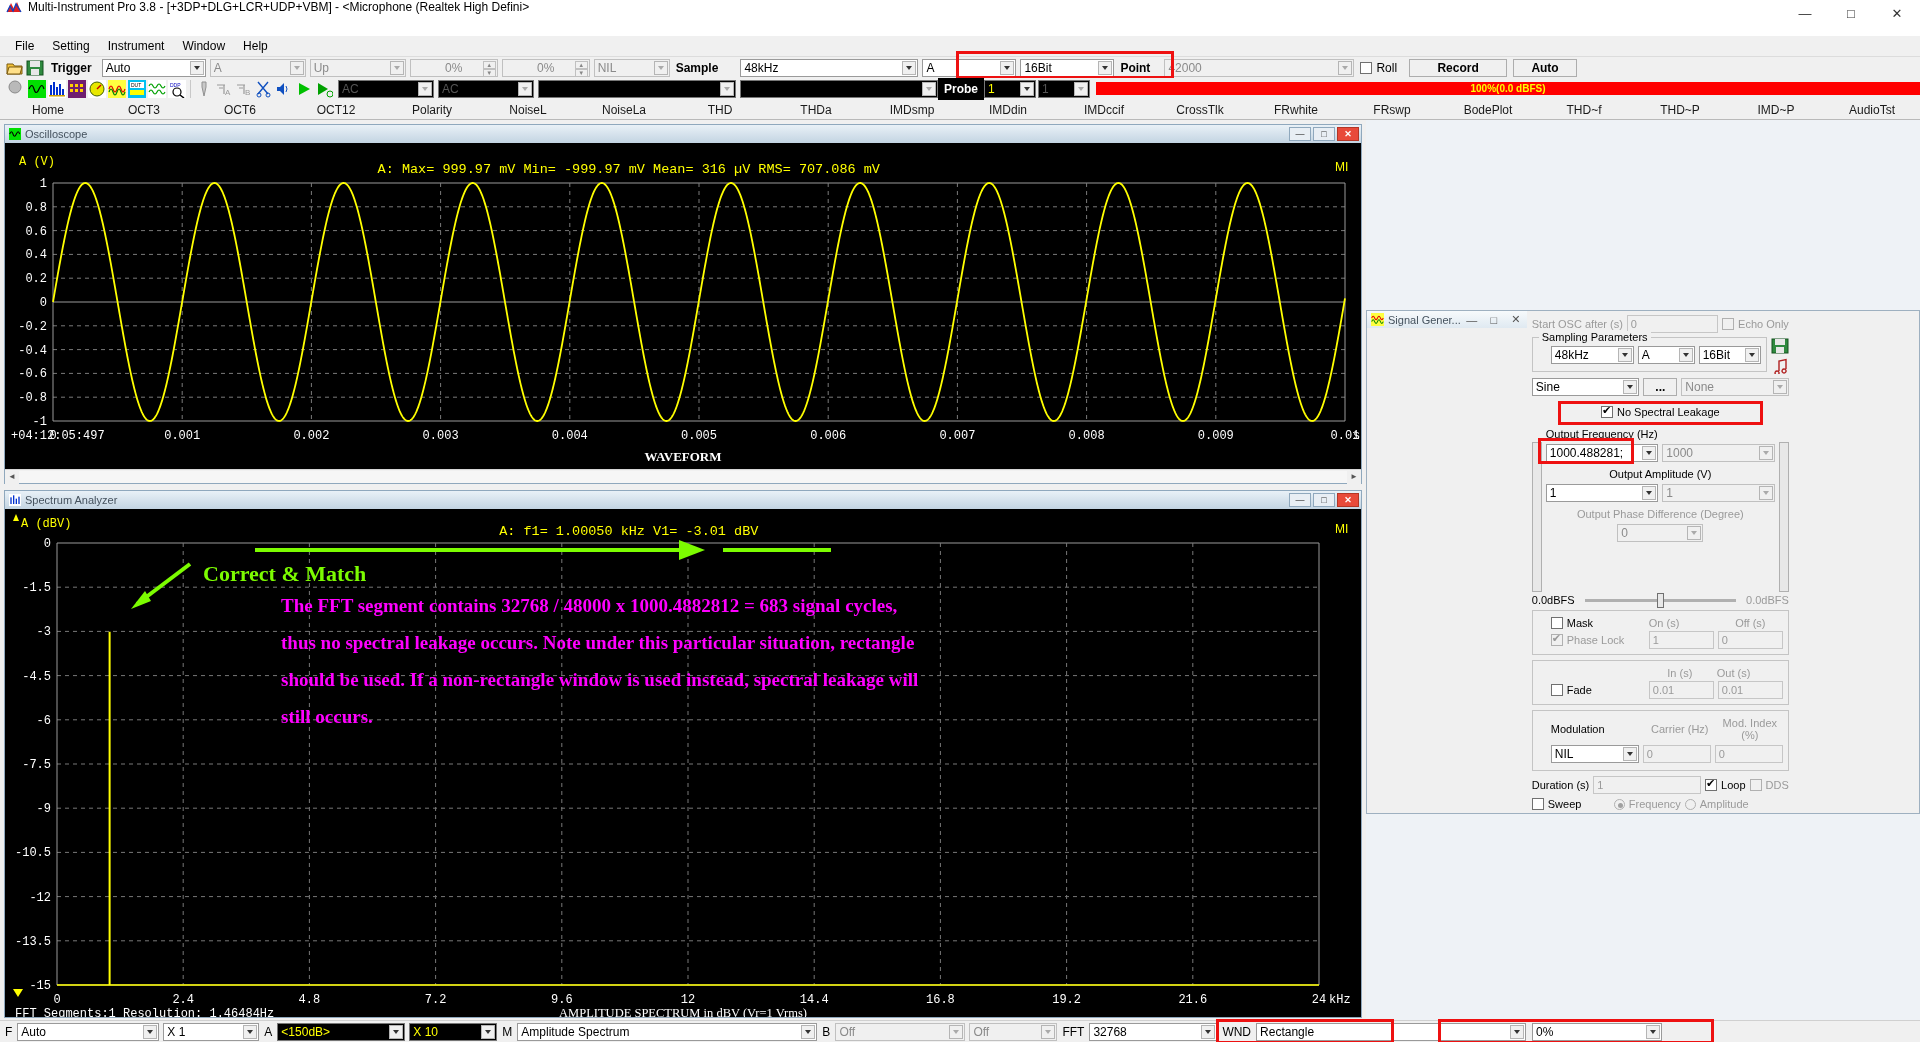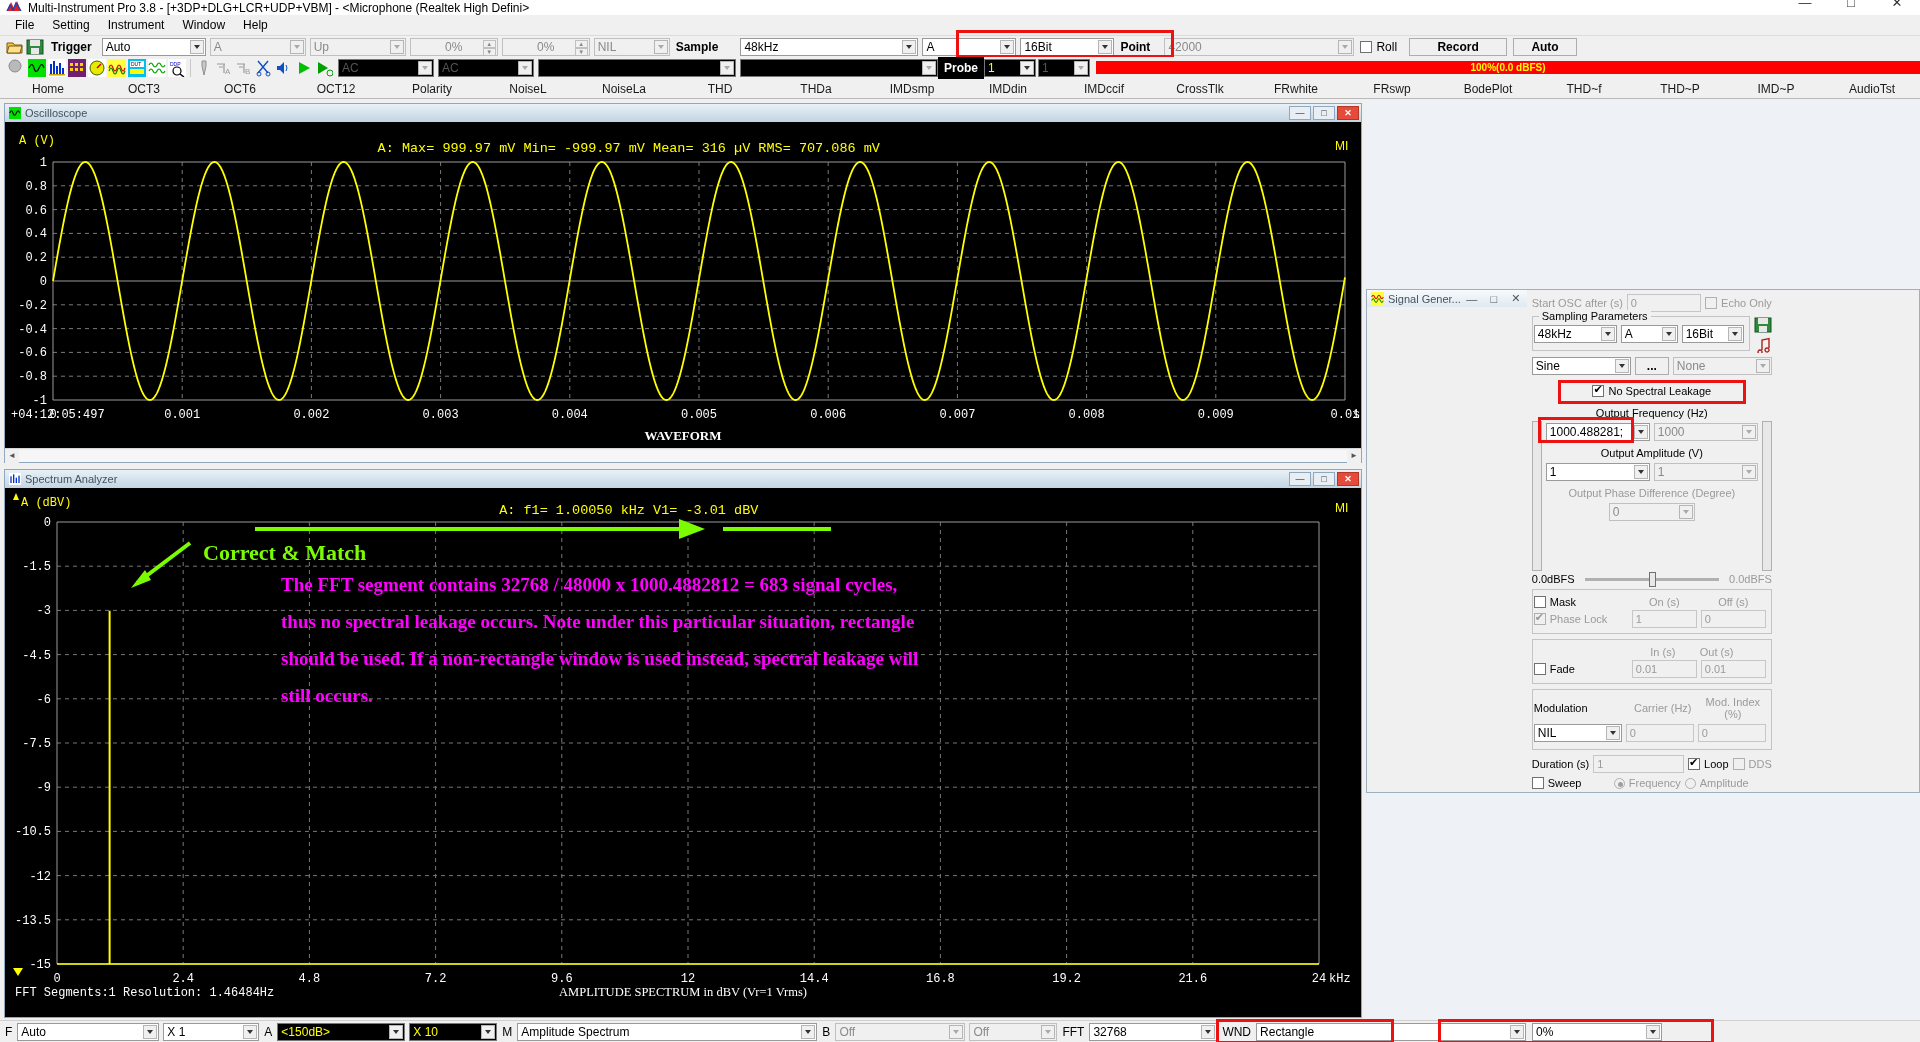--- a/index.html
+++ b/index.html
@@ -8,21 +8,21 @@
     width:1920px; height:1042px;
     font-family:"Liberation Sans", sans-serif;
     font-size:12px;
     background:#f0f0f0;
     overflow:hidden;
     position:relative;
   }
   .win { position:absolute; inset:0; display:flex; flex-direction:column; background:#f0f0f0; }
 
   
-  .titlebar { height:15px; background:#ffffff; display:flex; align-items:flex-end; padding-left:6px; flex:0 0 auto; }
+  .titlebar { height:36px; background:#ffffff; display:flex; align-items:flex-start; padding-left:6px; flex:0 0 auto; }
   .titlebar .appicon { width:16px; height:16px; margin-right:6px; position:relative; }
   .titlebar .apptitle { font-size:12px; color:#000; white-space:nowrap; }
   .titlebar .spacer { flex:1; }
   .wbtn { width:46px; height:26px; display:flex; align-items:center; justify-content:center; color:#333; font-size:13px; }
 
   
   .menubar { height:20px; background:#f0f0f0; display:flex; align-items:center; padding-left:6px; flex:0 0 auto; }
   .menubar .mi { padding:0 9px; font-size:12px; color:#000; line-height:20px; }
 
   
@@ -89,21 +89,21 @@
   .hscroll .trk { flex:1; height:12px; background:#f6f6f6; }
 
   
   .sg { width:auto; flex:1; background:#eef2f6; display:flex; flex-direction:column; min-width:0; }
   .sgwin { margin:0; background:#f0f0f0; border:1px solid #9eb0c0; display:flex; }
   .sg-title { height:17px; background:linear-gradient(#f7fafc,#dfe9f1); display:flex; align-items:center; padding-left:4px; font-size:11px; color:#45525e; }
   .sg-title .sp { flex:1; }
   .sgb { width:22px; text-align:center; font-size:11px; color:#555; }
   .sgbody { padding:4px 5px 3px 5px; font-size:11px; color:#000; }
   .row { display:flex; align-items:center; gap:4px; margin-bottom:4px; }
-  .group { border:1px solid #c4c4c4; padding:6px 5px 5px 1px; margin-bottom:5px; position:relative; }
+  .group { border:1px solid #c4c4c4; padding:6px 5px 5px 18px; margin-bottom:5px; position:relative; }
   .group > .gtitle { position:absolute; top:-7px; left:6px; background:#f0f0f0; padding:0 3px; font-size:11px; color:#000; }
   .gray { color:#9a9a9a; }
   .tinput { height:18px; background:#fff; border:1px solid #9a9a9a; font-size:11px; color:#000;
             display:flex; align-items:center; padding-left:3px; }
   .tinput.dis { background:#f0f0f0; color:#9a9a9a; border-color:#c6c6c6; }
   .playbtn { color:#d40000; font-size:15px; line-height:1; }
   .slider-h { flex:1; height:3px; background:#b0b0b0; position:relative; margin:0 6px;}
   .slider-h .knob { position:absolute; left:48%; top:-6px; width:7px; height:15px; background:#e8e8e8; border:1px solid #707070; }
   .vslider { width:10px; background:#e8e8e8; border:1px solid #b0b0b0; position:relative; }
 
@@ -629,21 +629,21 @@
 
           <div class="row" style="position:relative;justify-content:center;margin:8px 0 10px 0">
             <span class="chk on"></span>
             <span>No Spectral Leakage</span>
             <span class="redbox" style="left:26px;right:26px;top:-5px;height:24px"></span>
           </div>
 
           <div style="display:flex;align-items:stretch;gap:4px">
             <span class="vslider" style="height:150px;margin-top:14px"></span>
             <div style="flex:1;min-width:0">
-              <div style="text-align:center;margin-bottom:2px">Output Frequency (Hz)</div>
+              <div style="text-align:left;margin-bottom:2px">Output Frequency (Hz)</div>
               <div class="row" style="position:relative">
                 <span class="combo" style="flex:1;min-width:0">
                   <span>1000.488281;</span>
                   <span class="arr"></span>
                 </span>
                 <span class="combo dis" style="flex:1;min-width:0">
                   <span>1000</span>
                   <span class="arr"></span>
                 </span>
                 <span class="redbox" style="left:-8px;top:-4px;width:96px;height:26px"></span>
@@ -675,21 +675,21 @@
             <span class="slider-h">
                 <span class="knob"></span>
               </span>
             <span class="gray">0.0dBFS</span>
           </div>
 
           <div class="group">
             <div class="row" style="margin-bottom:2px">
               <span class="chk"></span>
               <span style="width:78px">Mask</span>
-              <span class="gray" style="flex:1;text-align:center">On (s)</span>
+              <span class="gray" style="flex:1;text-align:left">On (s)</span>
               <span class="gray" style="flex:1;text-align:center">Off (s)</span>
             </div>
             <div class="row" style="margin-bottom:0">
               <span class="chk dis on"></span>
               <span class="gray" style="width:78px">Phase Lock</span>
               <span class="tinput dis" style="flex:1;min-width:0">1</span>
               <span class="tinput dis" style="flex:1;min-width:0">0</span>
             </div>
           </div>
 

